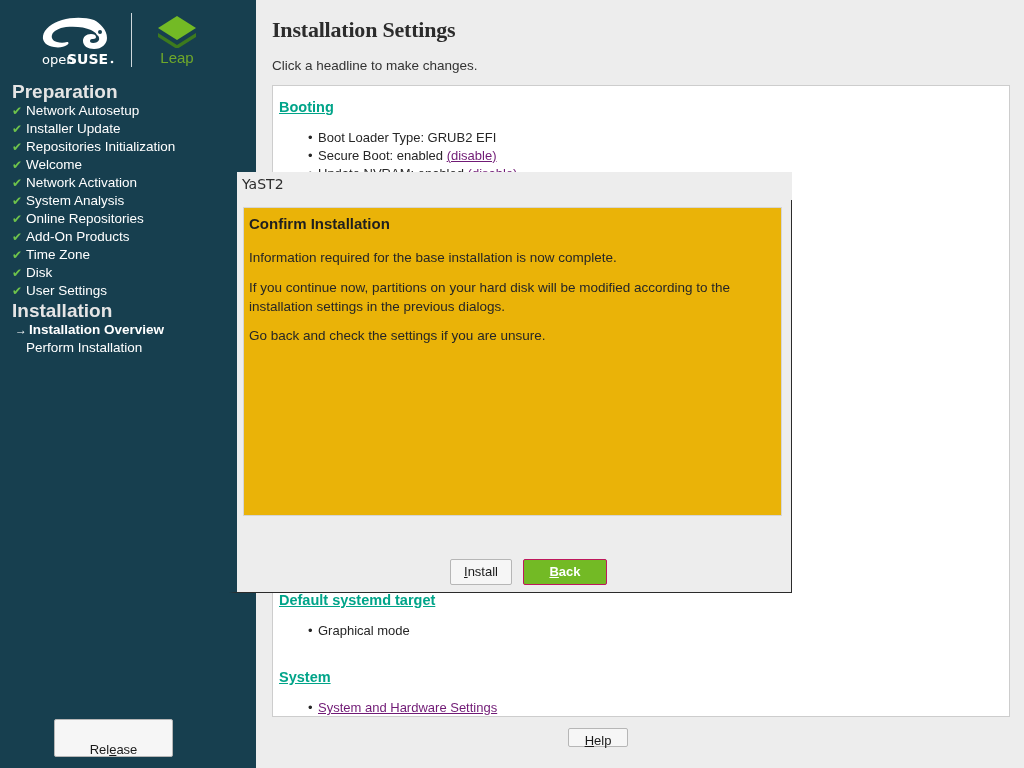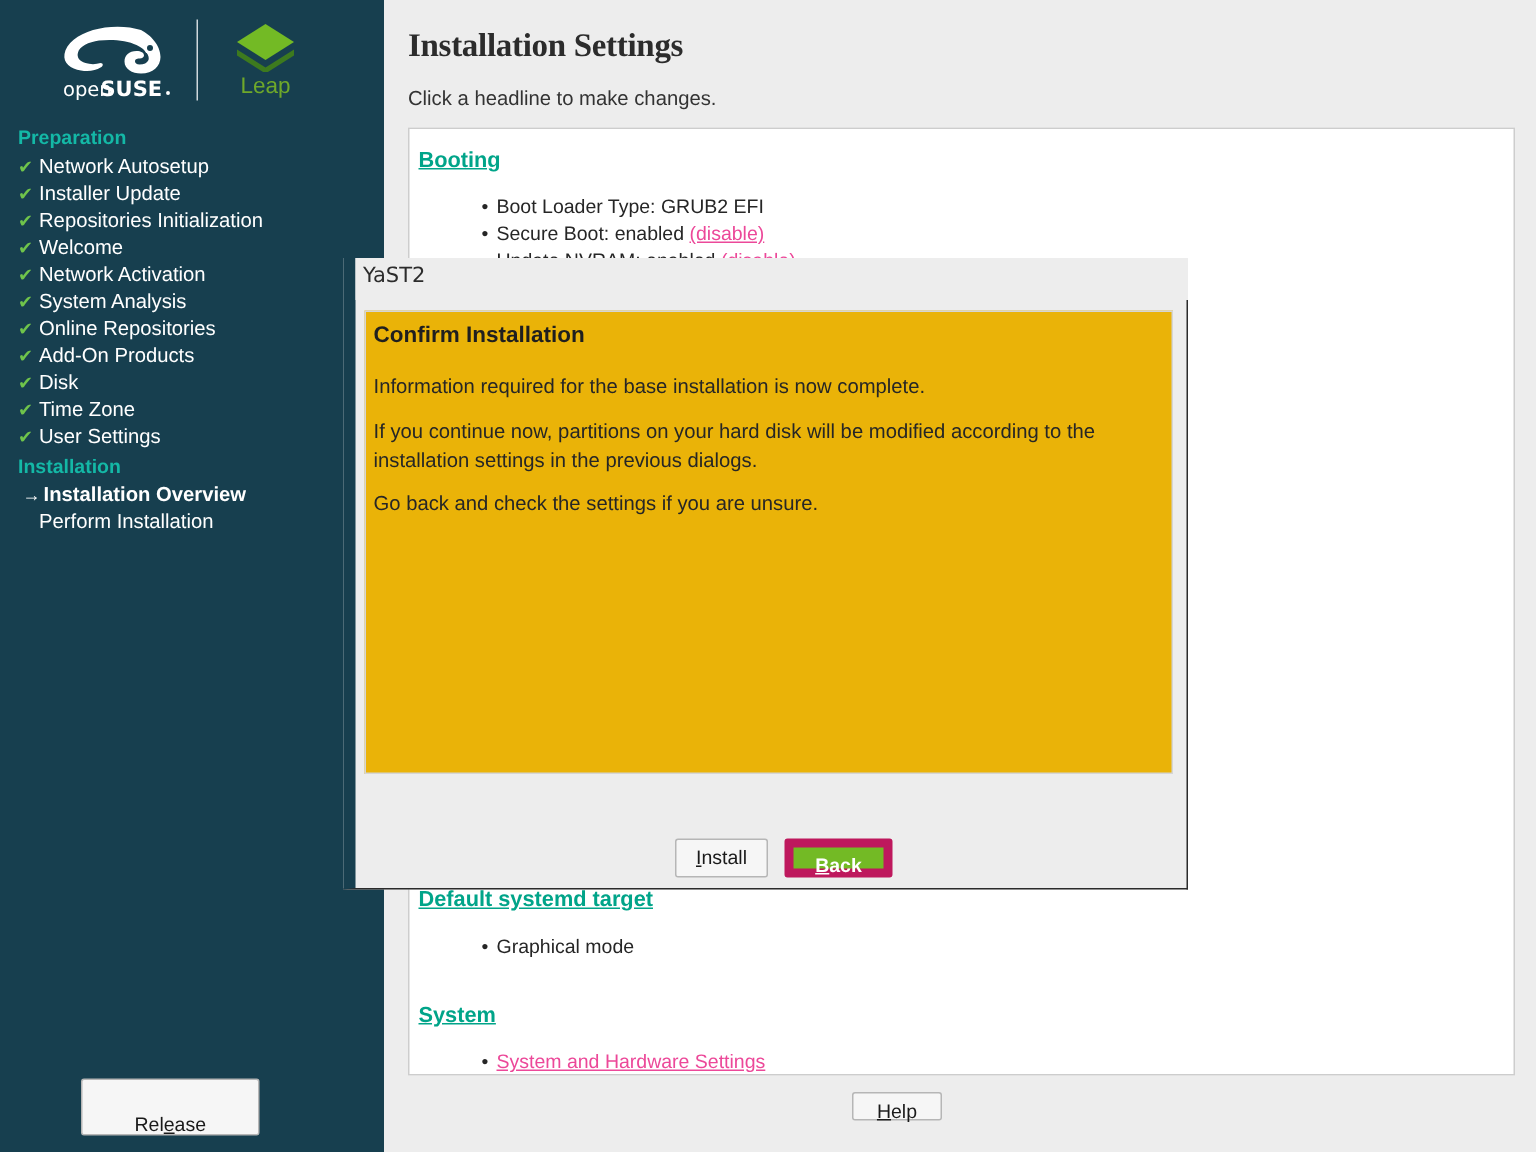--- a/index.html
+++ b/index.html
@@ -48,23 +48,23 @@
   #leap-logo .leap-mark { display:block; width:52px; height:34px; }
   #leap-logo .leap-text {
     display: block;
     font-size: 15px;
     color: #6fa82a;
     line-height: 18px;
     margin-top: 1px;
   }
 
   .nav-section {
-    font-size: 13px;
-    font-weight: bold;
-    color: #14b8a6;
+    font-size: 19px;
+    font-weight: bold;
+    color: #e5e5e5;
     padding: 2px 0 2px 12px;
     line-height: 17px;
   }
   .nav-item {
     font-size: 13.5px;
     color: #ffffff;
     line-height: 18px;
     padding: 0 0 0 12px;
     white-space: nowrap;
     position: relative;
@@ -148,40 +148,40 @@
     font-weight: bold;
     color: #00a489;
     text-decoration: underline;
     margin: 0;
     padding: 0;
     cursor: pointer;
     display: inline-block;
   }
   .bullets {
     list-style: none;
-    margin: 14px;
+    margin: 1px;
     padding: 0;
   }
   .bullets li {
     font-size: 13px;
     color: #262626;
     line-height: 18px;
     padding-left: 38px;
     position: relative;
     white-space: nowrap;
   }
   .bullets li:before {
     content: "\2022";
     position: absolute;
     left: 28px;
     color: #262626;
     font-size: 13px;
   }
   a.inline-link {
-    color: #ec4899;
+    color: #701a75;
     text-decoration: none;
     cursor: pointer;
   }
   a.inline-link.u { text-decoration: underline; }
 
   
   .btn {
     position: absolute;
     background: #f6f6f6;
     border: 1px solid #b6b6b6;
@@ -261,23 +261,23 @@
     font-size: 13px;
     color: #1a1a1a;
     line-height: 24px;
     text-align: center;
     padding: 0;
     cursor: pointer;
   }
   #dlg-back-btn {
     position: absolute;
     left: 286px; top: 387px;
-    width: 72px; height: 26px;
+    width: 84px; height: 26px;
     background: #73ba25;
-    border: 6px solid #be185d;
+    border: 1px solid #be185d;
     border-radius: 2px;
     font-family: "Liberation Sans", sans-serif;
     font-size: 13px;
     font-weight: bold;
     color: #ffffff;
     line-height: 24px;
     text-align: center;
     padding: 0;
     cursor: pointer;
   }
@@ -312,22 +312,22 @@
   <div id="nav-list" style="position:absolute;left:0;top:81px;width:256px;">
       <div class="nav-section">Preparation</div>
       <div class="nav-item"><span class="tick">✔</span><span>Network Autosetup</span></div>
       <div class="nav-item"><span class="tick">✔</span><span>Installer Update</span></div>
       <div class="nav-item"><span class="tick">✔</span><span>Repositories Initialization</span></div>
       <div class="nav-item"><span class="tick">✔</span><span>Welcome</span></div>
       <div class="nav-item"><span class="tick">✔</span><span>Network Activation</span></div>
       <div class="nav-item"><span class="tick">✔</span><span>System Analysis</span></div>
       <div class="nav-item"><span class="tick">✔</span><span>Online Repositories</span></div>
       <div class="nav-item"><span class="tick">✔</span><span>Add-On Products</span></div>
+      <div class="nav-item"><span class="tick">✔</span><span>Time Zone</span></div>
       <div class="nav-item"><span class="tick">✔</span><span>Disk</span></div>
-      <div class="nav-item"><span class="tick">✔</span><span>Time Zone</span></div>
       <div class="nav-item"><span class="tick">✔</span><span>User Settings</span></div>
       <div class="nav-section">Installation</div>
       <div class="nav-item current"><span class="arrow">→</span><span>Installation Overview</span></div>
       <div class="nav-item"><span class="blank"></span><span>Perform Installation</span></div>
     </div>
 
   <button id="release-notes-btn">Rel<span class="acc">e</span>ase Notes...</button>
 </div>
 
 <div id="main">

